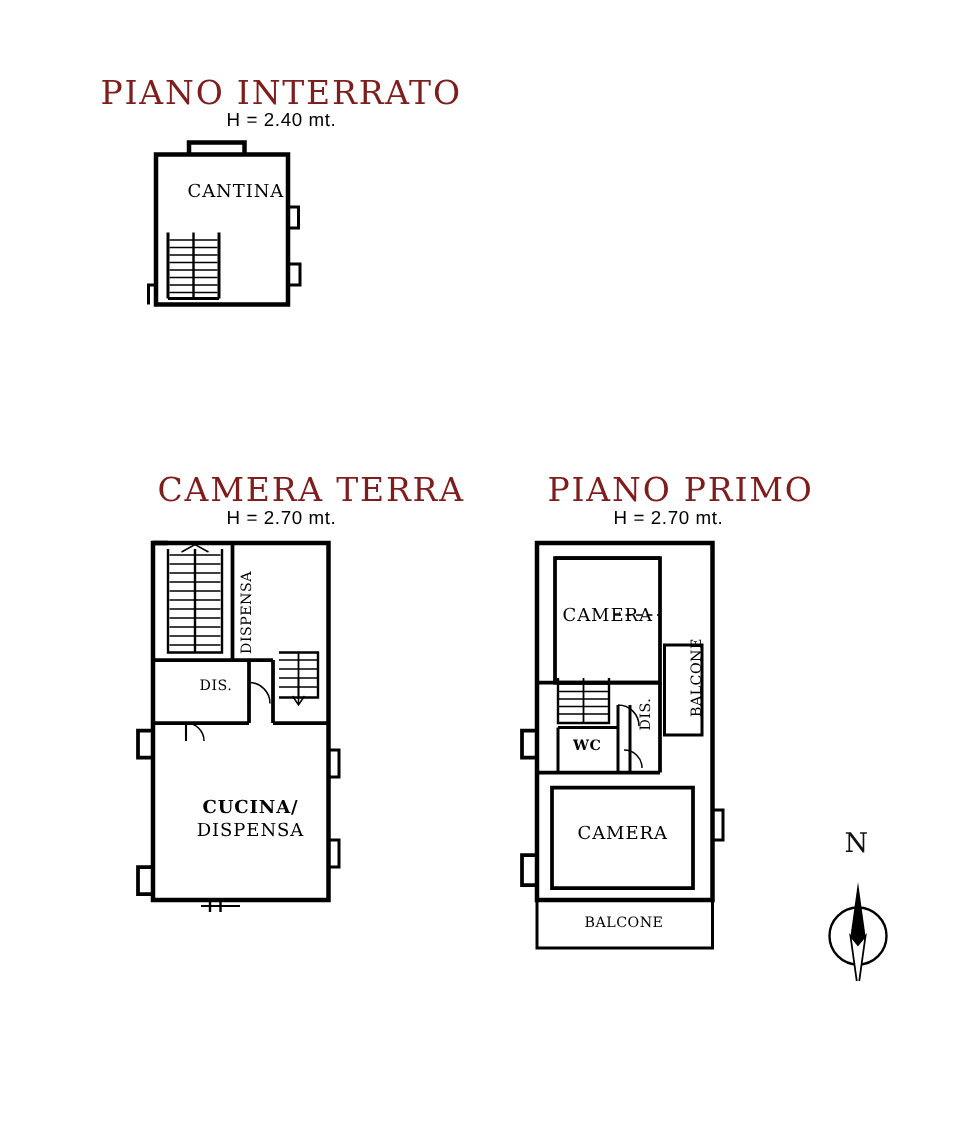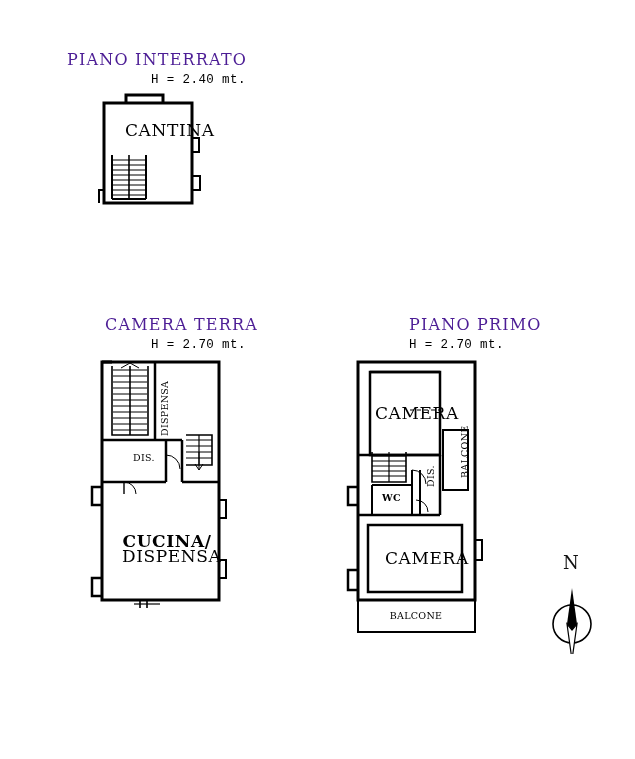--- a/index.html
+++ b/index.html
@@ -11,37 +11,37 @@
     width: 635px;
     height: 759px;
     position: relative;
     font-family: "DejaVu Serif", serif;
     color: #111111;
     overflow: hidden;
   }
   .plan-title {
     position: absolute;
     font-family: "DejaVu Serif", serif;
-    font-size: 16px;
+    font-size: 22px;
     letter-spacing: 1.2px;
-    color: #4c1d95;
+    color: #7f1d1d;
     white-space: nowrap;
   }
   .plan-sub {
     position: absolute;
-    font-family: Liberation Mono, monospace;
+    font-family: Liberation Sans, sans-serif;
     font-size: 12.5px;
     letter-spacing: 0.4px;
     color: #000;
     white-space: nowrap;
   }
   .room-label {
     position: absolute;
     font-family: "DejaVu Serif", serif;
-    font-size: 17px;
+    font-size: 12px;
     letter-spacing: 0.6px;
     color: #000;
     white-space: nowrap;
     text-align: center;
   }
   .room-label.small {
     font-size: 9.5px;
     letter-spacing: 0.3px;
   }
   .room-label.vert {
@@ -166,21 +166,21 @@
 <div class="room-label" style="left:125px; top:120px; width:64px;">CANTINA</div>
 
 <div class="plan-title" style="left:105px; top:315px;">CAMERA TERRA</div>
 <div class="plan-sub" style="left:151px; top:338px;">H = 2.70 mt.</div>
 
 <div class="room-label small vert" style="left:159px; top:436px;">DISPENSA</div>
 <div class="room-label small" style="left:133px; top:452px;">DIS.</div>
 <div class="room-label" style="left:122px; top:531px; width:90px;font-weight:bold;">CUCINA/</div>
 <div class="room-label" style="left:122px; top:546px; width:90px;">DISPENSA</div>
 
-<div class="plan-title" style="left:365px; top:315px;margin-left:44px;">PIANO PRIMO</div>
+<div class="plan-title" style="left:365px; top:315px;">PIANO PRIMO</div>
 <div class="plan-sub" style="left:409px; top:338px;">H = 2.70 mt.</div>
 
 <div class="room-label" style="left:375px; top:403px; width:60px;">CAMERA</div>
 <div class="room-label small vert" style="left:459px; top:478px;">BALCONE</div>
 <div class="room-label small" style="left:382px; top:492px;font-weight:bold;">WC</div>
 <div class="room-label small vert" style="left:425px; top:487px;">DIS.</div>
 <div class="room-label" style="left:385px; top:548px; width:60px;">CAMERA</div>
 <div class="room-label small" style="left:386px; top:610px; width:60px;">BALCONE</div>
 
 <div class="compass" style="left:545px; top:552px; width:60px; height:100px;">

